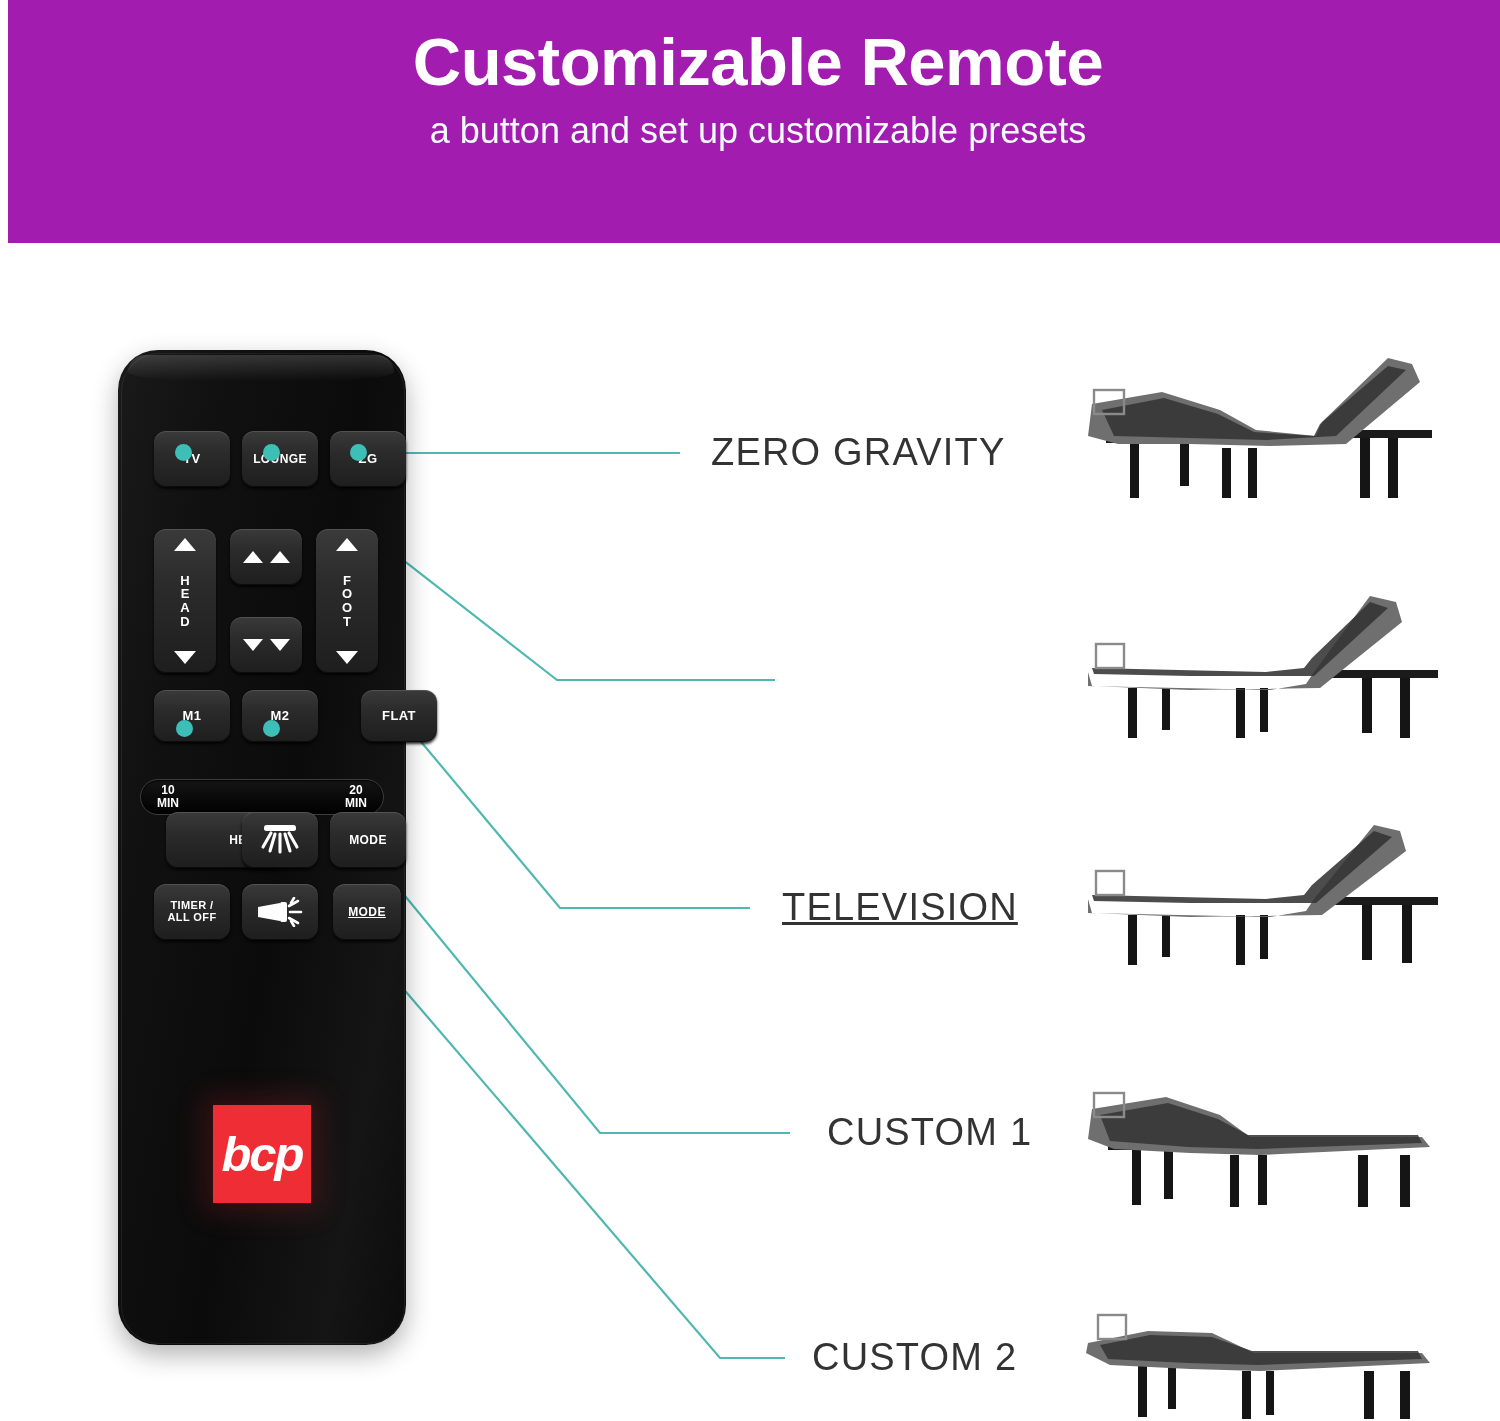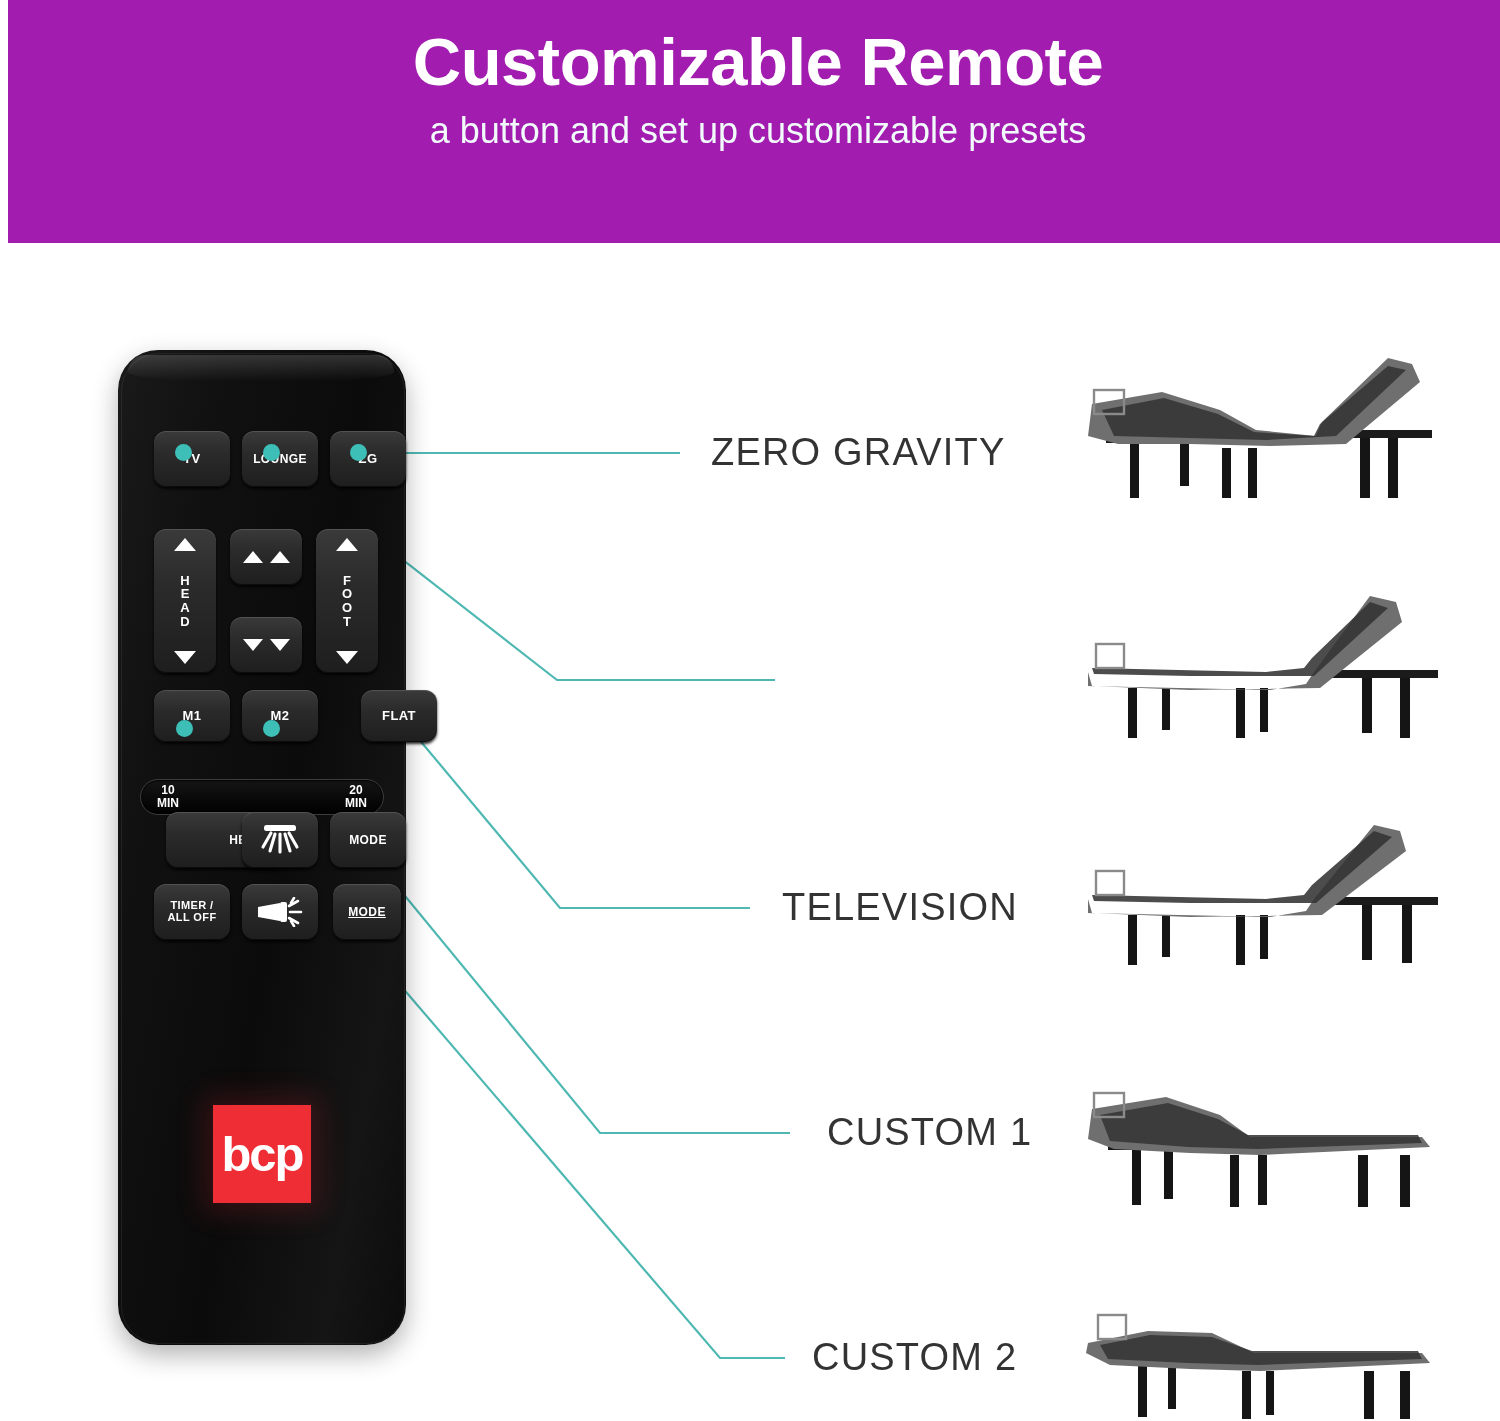--- a/index.html
+++ b/index.html
@@ -92,20 +92,21 @@
     color:#fff;font-size:12px;font-weight:bold;line-height:1.05;
     display:flex;align-items:center;justify-content:space-between;
     padding:0 16px;box-sizing:border-box;cursor:pointer;margin-top:25px;
   }
   .timerbar div{text-align:center;}
   
   .logo{
     position:absolute;left:95px;top:755px;width:98px;height:98px;
     background:#ee2d35;display:flex;align-items:center;justify-content:center;
     box-shadow:0 0 26px 10px rgba(238,45,53,.18);
+    font-style:italic;
   }
   .logo span{
     color:#fff;font-size:49px;font-weight:bold;letter-spacing:-2px;
     line-height:1;font-family:"Liberation Sans",sans-serif;
   }
   
   .dot{
     position:absolute;width:17px;height:17px;border-radius:50%;
     background:#3dbfb8;cursor:pointer;
   }
@@ -262,21 +263,21 @@
 
       <div class="dot" style="left:57px;top:94px;"></div>
       <div class="dot" style="left:145px;top:94px;"></div>
       <div class="dot" style="left:232px;top:94px;"></div>
       <div class="dot" style="left:58px;top:370px;"></div>
       <div class="dot" style="left:145px;top:370px;"></div>
     </div>
   </div>
 
   <div class="calloutlabel" style="left:711px;top:188px;">ZERO GRAVITY</div>
-  <div class="calloutlabel" style="left:782px;top:643px;">TELEVISION</div>
+  <div class="calloutlabel" style="left:782px;top:643px;text-decoration:underline;">TELEVISION</div>
   <div class="calloutlabel" style="left:827px;top:868px;">CUSTOM 1</div>
   <div class="calloutlabel" style="left:812px;top:1093px;">CUSTOM 2</div>
 
   <div class="bedwrap" style="left:1070px;top:105px;">
     <svg width="420" height="150" viewBox="0 0 420 150">
       <g>
         <rect x="60" y="92" width="9" height="58" fill="#151515"></rect>
         <rect x="110" y="92" width="9" height="46" fill="#151515"></rect>
         <rect x="152" y="100" width="9" height="50" fill="#151515"></rect>
         <rect x="178" y="100" width="9" height="50" fill="#151515"></rect>

